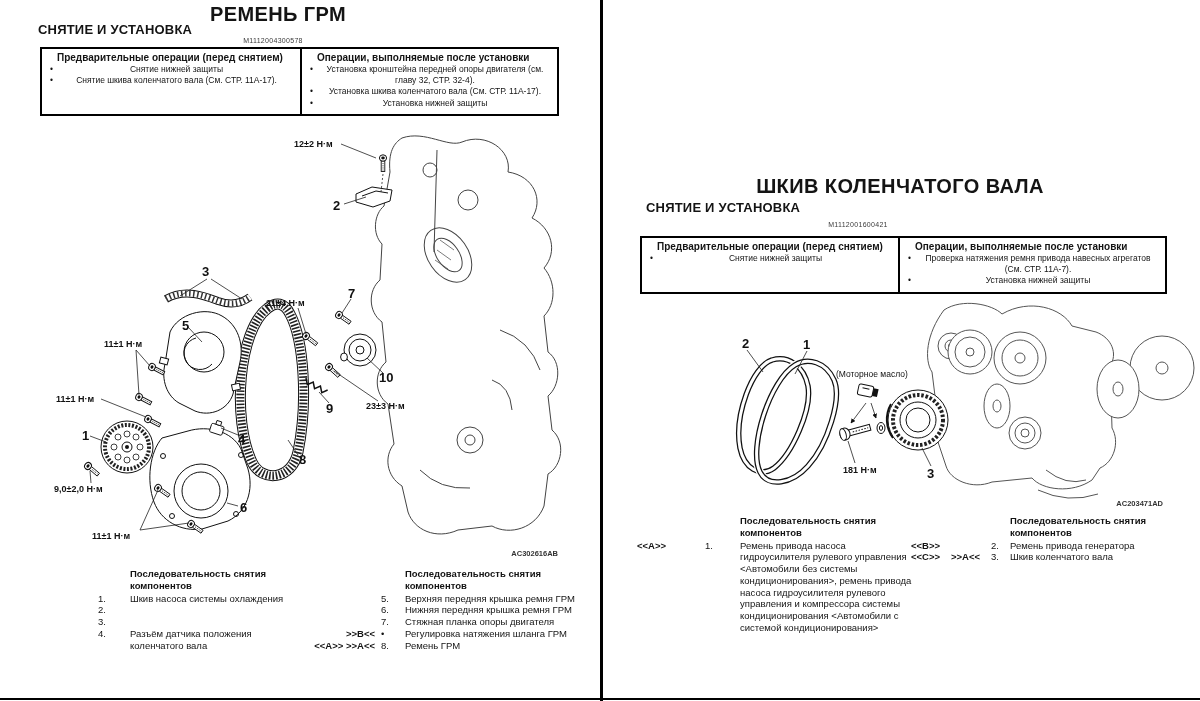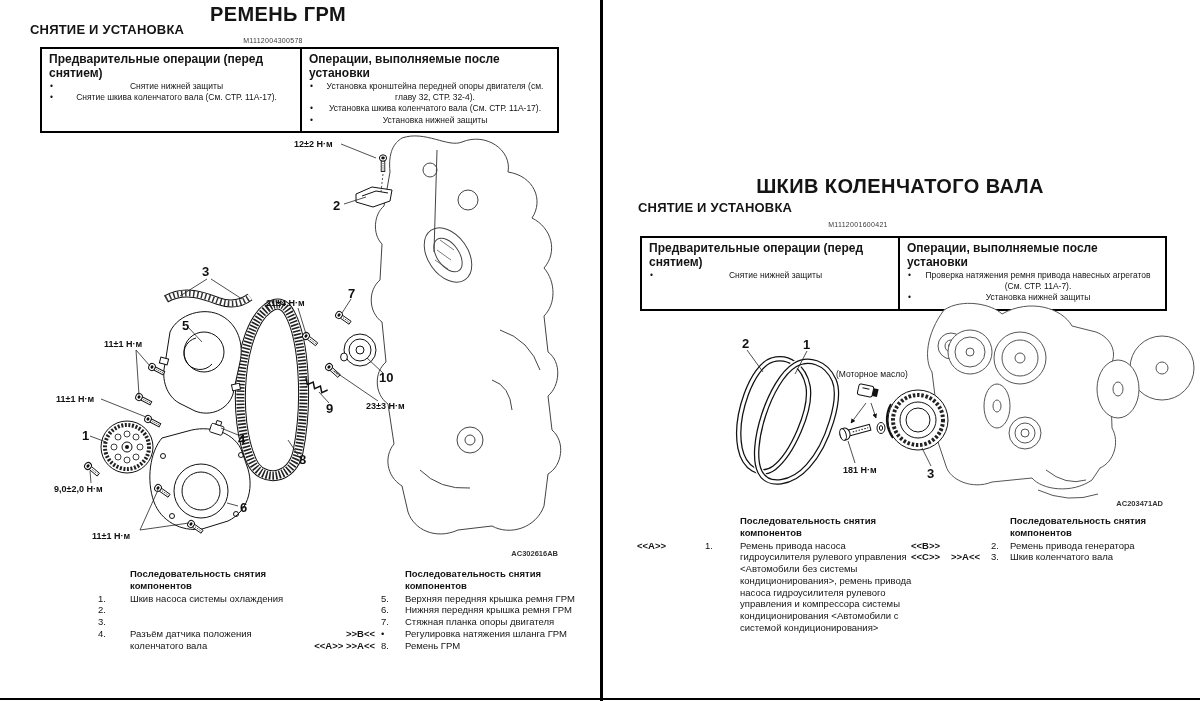--- a/index.html
+++ b/index.html
@@ -5,27 +5,27 @@
   html,body{margin:0;padding:0;}
   body{width:1200px;height:701px;background:#fff;position:relative;overflow:hidden;
        font-family:"Liberation Sans",sans-serif;color:#141414;}
   .page{position:absolute;top:0;height:701px;}
   #pageL{left:0;width:556px;border-radius:15px;}
   #pageR{left:600px;width:600px;}
   .divider{position:absolute;left:600px;top:0;width:3px;height:701px;background:#000;}
   .bottom-rule{position:absolute;left:0;top:698px;width:1200px;height:2px;background:#000;}
 
   .big-title{position:absolute;left:0;width:100%;text-align:center;font-size:20px;font-weight:bold;letter-spacing:.4px;}
-  .sec-head{position:absolute;font-size:13px;font-weight:bold;letter-spacing:.2px;}
+  .sec-head{position:absolute;font-size:13px;font-weight:bold;letter-spacing:.2px;margin-left:8px;}
   .doc-code{position:absolute;left:0;text-align:center;font-size:7px;color:#3a3a3a;letter-spacing:.3px;}
 
   .ops{position:absolute;display:flex;border:2px solid #000;background:#fff;box-sizing:border-box;}
   .ops .cell{padding:3px 7px 5px;box-sizing:border-box;}
   .ops .cell.rightcell{border-left:2px solid #000;flex:1;}
-  .ops h4{font-size:12px;margin:0 0 1px;}
+  .ops h4{font-size:10px;margin:0 8px 1px;}
   .ops ul{margin:0;padding:0;list-style:none;font-size:8.5px;line-height:1.32;text-align:center;}
   .ops li{padding-left:11px;position:relative;}
   .ops li::before{content:"•";position:absolute;left:1px;}
 
   svg.diag{position:absolute;}
   svg text.tq{font:bold 9px "Liberation Sans",sans-serif;fill:#111;}
   svg text.co{font:bold 13px "Liberation Sans",sans-serif;fill:#111;}
   svg text.fig{font:bold 7.5px "Liberation Sans",sans-serif;fill:#333;}
   svg text.note{font:8.5px "Liberation Sans",sans-serif;fill:#111;}
   svg .ln{stroke:#222;stroke-width:.8;fill:none;}

